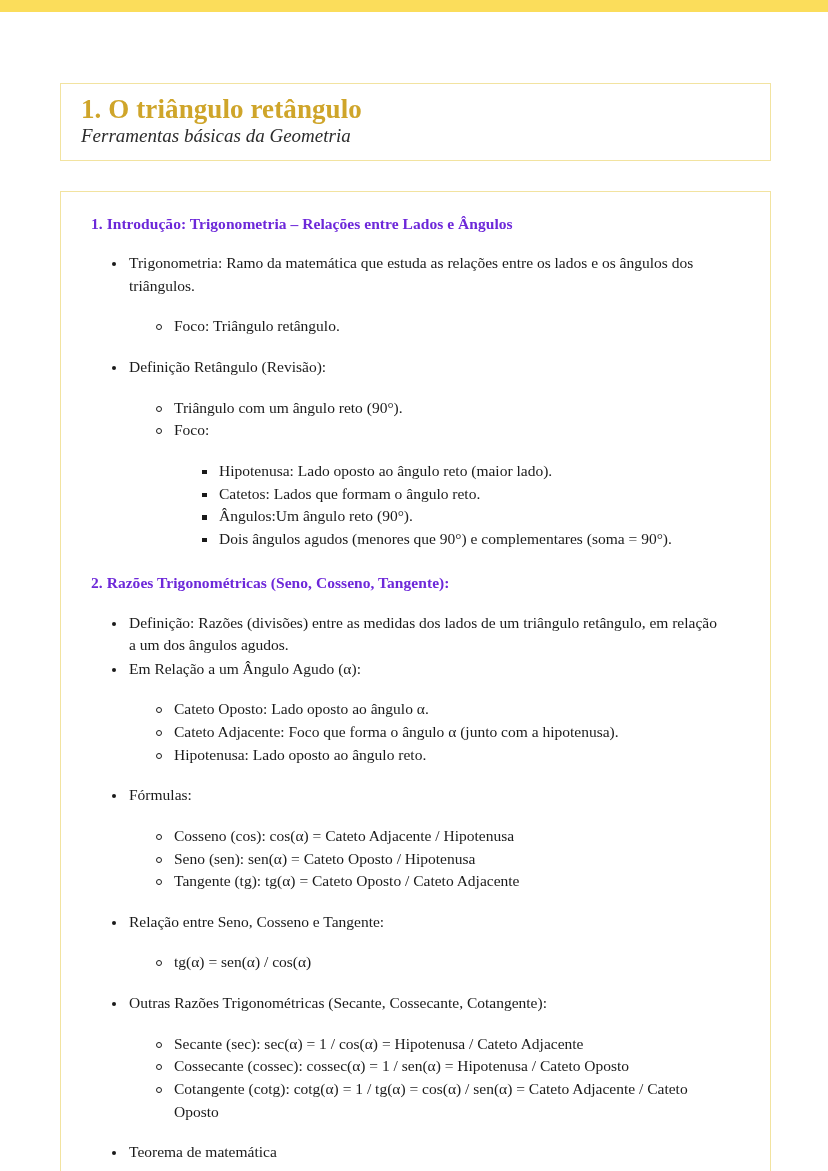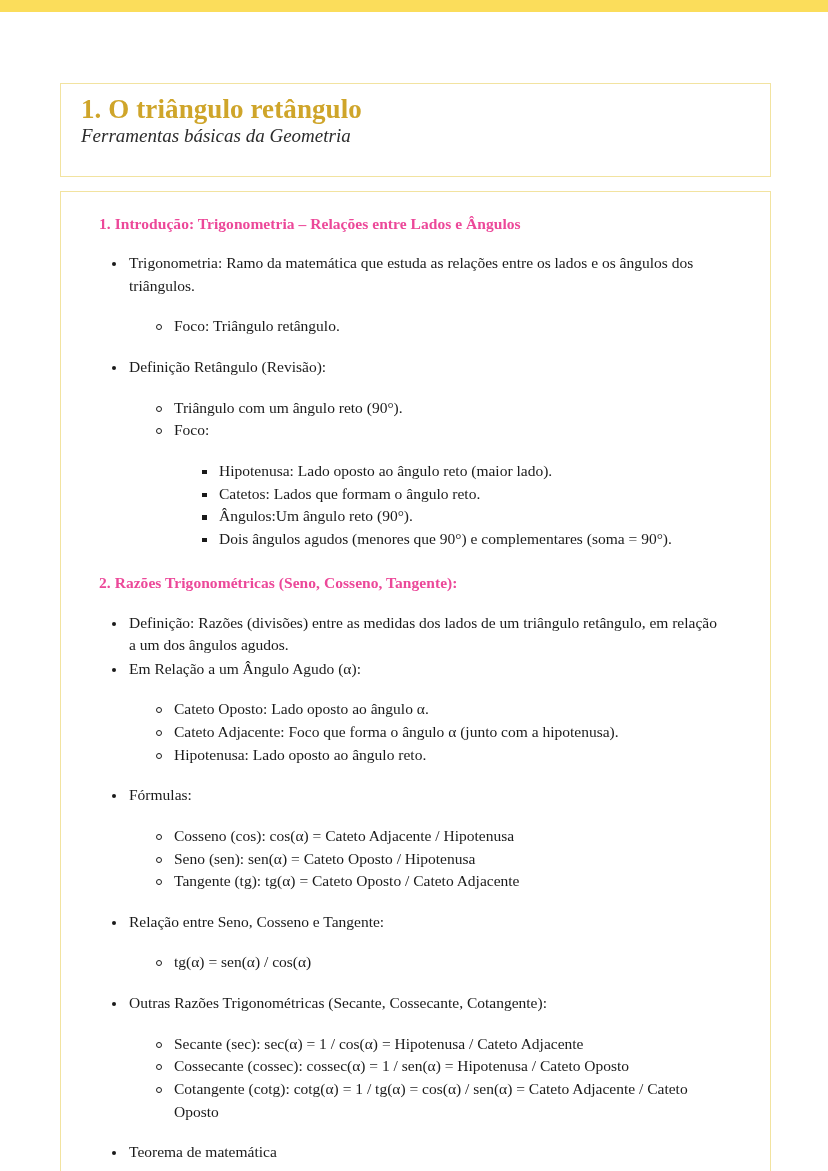--- a/index.html
+++ b/index.html
@@ -26,21 +26,21 @@
     height: 12px;
     background: #fbdd5b;
   }
 
   
   .title-card {
     position: absolute;
     left: 60px;
     top: 83px;
     width: 711px;
-    height: 94px;
+    height: 78px;
     box-sizing: border-box;
     border: 1.5px solid #f2e3a0;
     background: #ffffff;
   }
   .title-inner {
     padding: 11px 0 0 20px;
   }
   .doc-title {
     font-size: 27px;
     line-height: 1.05;
@@ -71,22 +71,22 @@
     border-bottom: none;
     background: #ffffff;
   }
   .content-inner {
     padding: 22px 26px 0 22px;
   }
 
   h2.section-heading {
     font-size: 15.5px;
     font-weight: 700;
-    color: #ec4899;
-    margin: 0 0 16px 16px;
+    color: #6d28d9;
+    margin: 0 0 16px 8px;
     line-height: 1.3;
     letter-spacing: .05px;
   }
   .section + .section {
     margin-top: 23px;
   }
 
   
   ul {
     margin: 18px;

